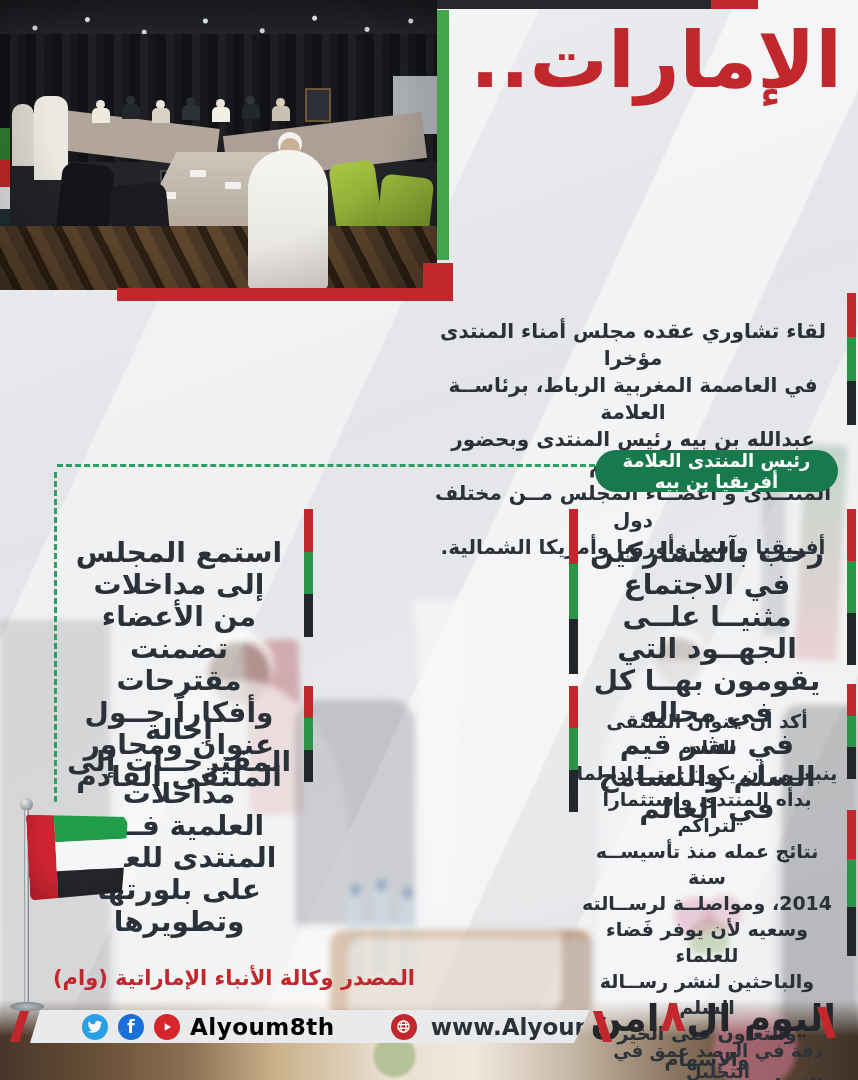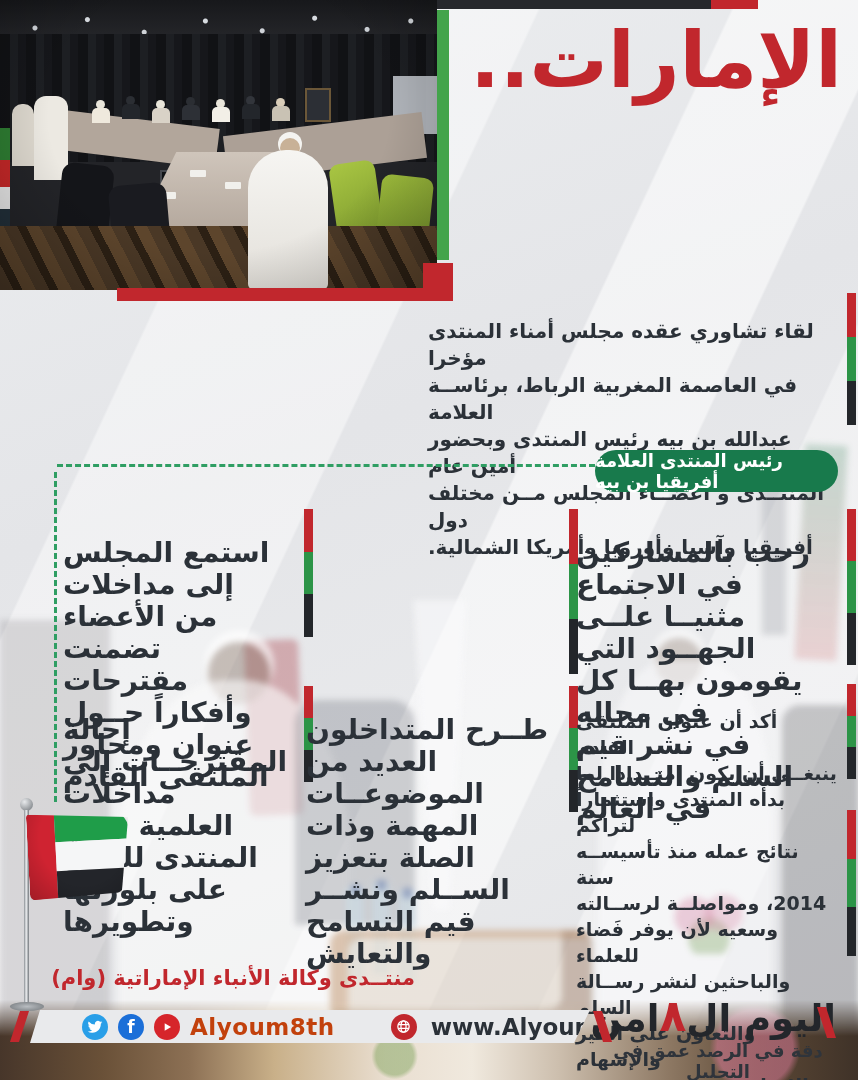--- a/index.html
+++ b/index.html
@@ -54,21 +54,21 @@
   .ph-carpet{left:0;top:226px;width:437px;height:64px;
       background:repeating-linear-gradient(63deg,#4a3826 0 12px,#2c2014 12px 20px,#5d452c 20px 32px);}
   .ph-shade{left:0;top:0;width:437px;height:290px;background:radial-gradient(ellipse at 50% 40%,transparent 55%,rgba(0,0,0,.28) 100%);}
   
   .top-strip{position:absolute;left:437px;top:0;width:276px;height:9px;background:#26282c;z-index:3;}
   .top-strip-red{position:absolute;left:711px;top:0;width:47px;height:9px;background:#c1272d;z-index:3;}
   .green-bar{position:absolute;left:437px;top:10px;width:12px;height:250px;background:#43a44b;z-index:3;}
   .photo-redbar{position:absolute;left:117px;top:288px;width:336px;height:13px;background:#c1272d;z-index:3;}
   .photo-redcorner{position:absolute;left:423px;top:263px;width:30px;height:38px;background:#c1272d;z-index:3;}
   
-  .rtl{direction:rtl;text-align:left;}
+  .rtl{direction:rtl;text-align:center;}
   .title-main{position:absolute;right:16px;top:18px;font-size:78px;font-weight:700;color:#c1272d;line-height:1.1;z-index:5;}
   .title-sub{position:absolute;right:16px;top:138px;font-size:29px;font-weight:700;color:#262c33;line-height:37px;white-space:pre-line;z-index:5;}
   .lead{position:absolute;font-weight:700;color:#2b3138;white-space:pre-line;z-index:5;}
   .lead-right{right:2px;top:291px;width:428px;font-size:20px;line-height:27px;padding-right:18px;}
   .lead-left{right:421px;top:327px;width:360px;font-size:20px;line-height:28px;padding-right:16px;}
   .stripe{position:absolute;right:0;width:9px;display:flex;flex-direction:column;}
   .stripe i{flex:1;}
   .sr{background:#c1272d;} .sg{background:#2c9447;} .sk{background:#23262a;}
   .pill{position:absolute;right:20px;top:450px;width:243px;height:42px;background:#187a4c;border-radius:22px;
     color:#fff;font-size:18px;font-weight:700;display:flex;align-items:center;justify-content:center;z-index:5;}
@@ -132,21 +132,21 @@
   .slash3{left:822px;top:1007px;transform:skewX(18deg);}
   .graybar{position:absolute;left:30px;top:1010px;width:560px;height:33px;background:#e9eaec;z-index:6;
     clip-path:polygon(10px 0,100% 0,calc(100% - 16px) 100%,0 100%);
     display:flex;align-items:center;gap:10px;padding:0 26px 0 52px;}
   .soc{width:26px;height:26px;border-radius:50%;display:flex;align-items:center;justify-content:center;flex:none;}
   .soc svg{display:block;}
   .soc-tw{background:#299fe8;}
   .soc-fb{background:#1b6fd8;color:#fff;font-weight:700;font-size:17px;}
   .soc-yt{background:#d6252b;}
   .soc-gl{background:#c1272d;margin-right:4px;margin-left:46px;}
-  .handle{font-size:23px;font-weight:700;color:#c2410c;letter-spacing:.5px;}
+  .handle{font-size:23px;font-weight:700;color:#000000;letter-spacing:.5px;}
   .website{font-size:23px;font-weight:700;color:#2b3138;}
   .brand{position:absolute;right:22px;top:996px;width:236px;text-align:center;z-index:6;direction:rtl;}
   .brand-line{font-weight:700;color:#23262b;font-size:37px;line-height:40px;white-space:nowrap;}
   .brand-eight{color:#c1272d;font-size:44px;font-weight:700;}
   .brand-tagline{font-size:18px;font-weight:700;color:#2f343b;margin-top:1px;}
 </style>
 </head>
 <body>
 
 <div class="poster">
@@ -261,24 +261,20 @@
 الملتقى القادم</span>
     <span class="stripe" style="top:4px;height:128px;"><i class="sr"></i><i class="sg"></i><i class="sk"></i></span>
   </div>
   <div class="point pt-l2 rtl">
     <span>إحالة المقترحــات إلى مداخلات
 العلمية فــي المنتدى للعمل
 على بلورتها وتطويرها</span>
     <span class="stripe" style="top:4px;height:96px;"><i class="sr"></i><i class="sg"></i><i class="sk"></i></span>
   </div>
   <div class="point pt-m2 rtl">
-    <span>طــرح المتداخلون العديد من
-الموضوعــات المهمة وذات
-الصلة بتعزيز الســلم ونشــر
-قيم التسامح والتعايش</span>
     <span class="stripe" style="top:4px;height:126px;"><i class="sr"></i><i class="sg"></i><i class="sk"></i></span>
   </div>
   <div class="point pt-r2 rtl">
     <span>أكد أن عنوان الملتقى القادم
 ينبغــي أن يكون امتــدادا لما
 بدأه المنتدى واستثماراً لتراكم
 نتائج عمله منذ تأسيســه سنة
 2014، ومواصلــة لرســالته
 وسعيه لأن يوفر فَضاء للعلماء
 والباحثين لنشر رســالة السلم
@@ -296,21 +292,21 @@
     <div class="pole-base"></div>
     <div class="uae-flag">
       <div class="uf uf-red"></div>
       <div class="uf uf-green"></div>
       <div class="uf uf-white"></div>
       <div class="uf uf-black"></div>
       <div class="uf uf-shade"></div>
     </div>
   </div>
 
-  <div class="source rtl">منتــدى وكالة الأنباء الإماراتية (وام)</div>
+  <div class="source rtl">المصدر وكالة الأنباء الإماراتية (وام)</div>
 
   <div class="slash slash1"></div>
   <div class="graybar">
     <span class="soc soc-tw">
       <svg width="16" height="16" viewBox="0 0 24 24">
           <path fill="#fff" d="M23 4.9c-.8.4-1.7.6-2.6.8a4.5 4.5 0 0 0 2-2.5c-.9.5-1.8.9-2.9 1.1a4.5 4.5 0 0 0-7.7 4.1A12.8 12.8 0 0 1 2.5 3.7a4.5 4.5 0 0 0 1.4 6c-.7 0-1.4-.2-2-.5v.1a4.5 4.5 0 0 0 3.6 4.4 4.5 4.5 0 0 1-2 .1 4.5 4.5 0 0 0 4.2 3.1A9 9 0 0 1 1 18.6a12.7 12.7 0 0 0 6.9 2c8.3 0 12.8-6.9 12.8-12.8v-.6c.9-.6 1.6-1.4 2.3-2.3z"></path>
         </svg>
     </span>
     <span class="soc soc-fb">f</span>
     <span class="soc soc-yt">

